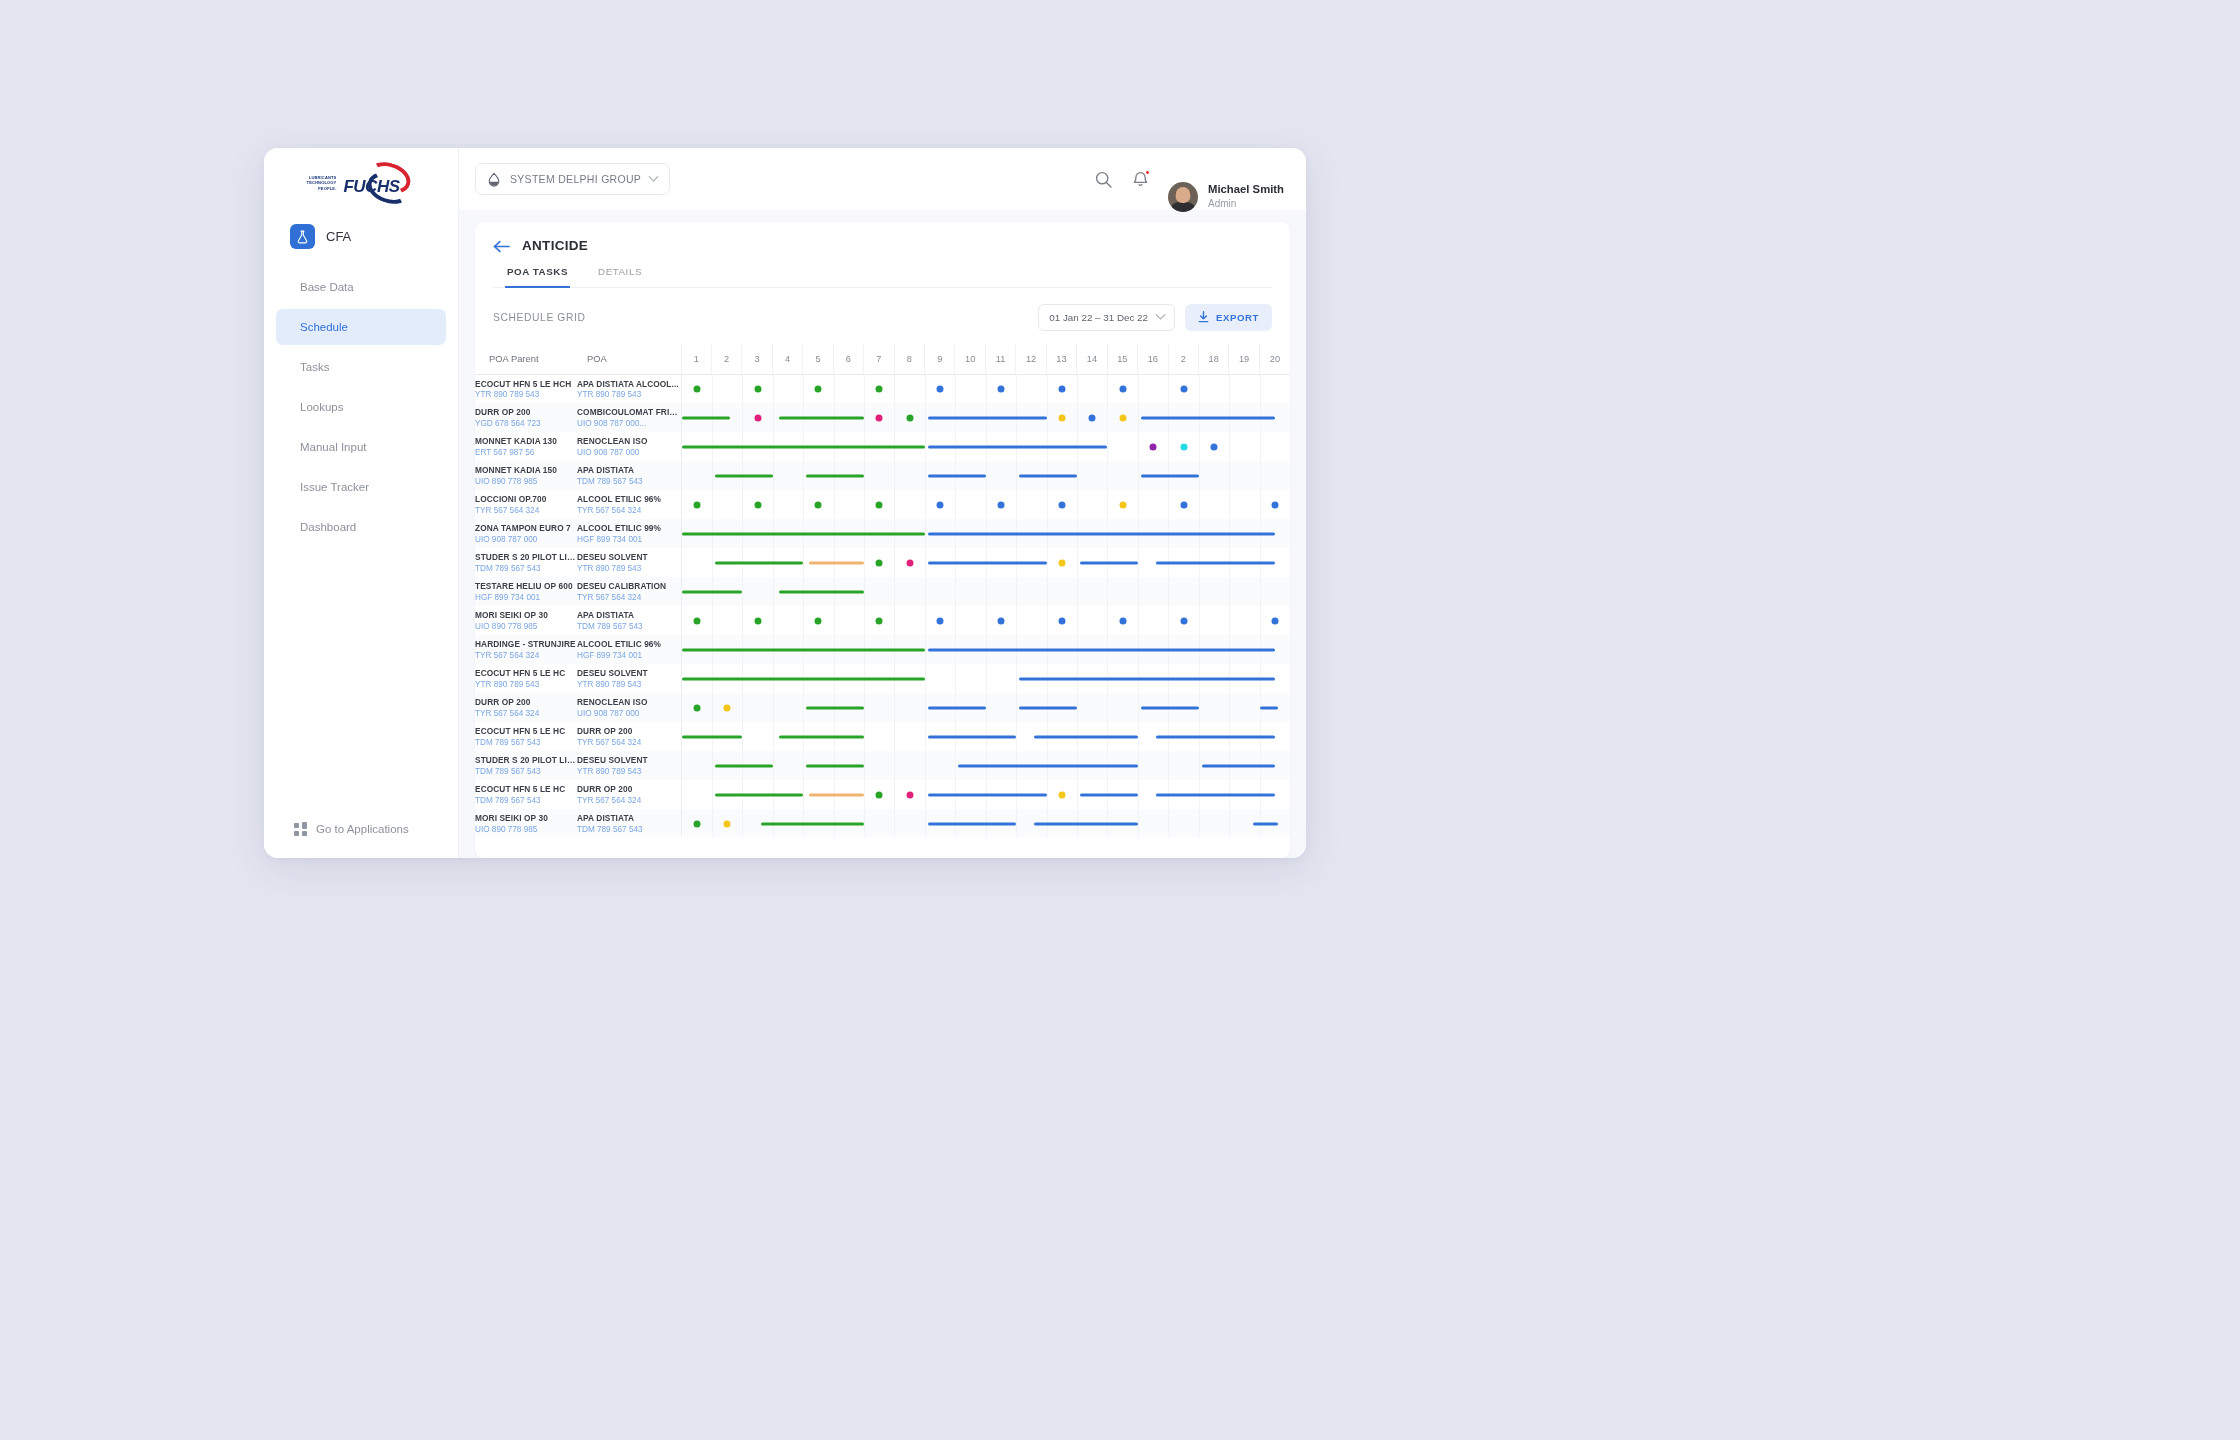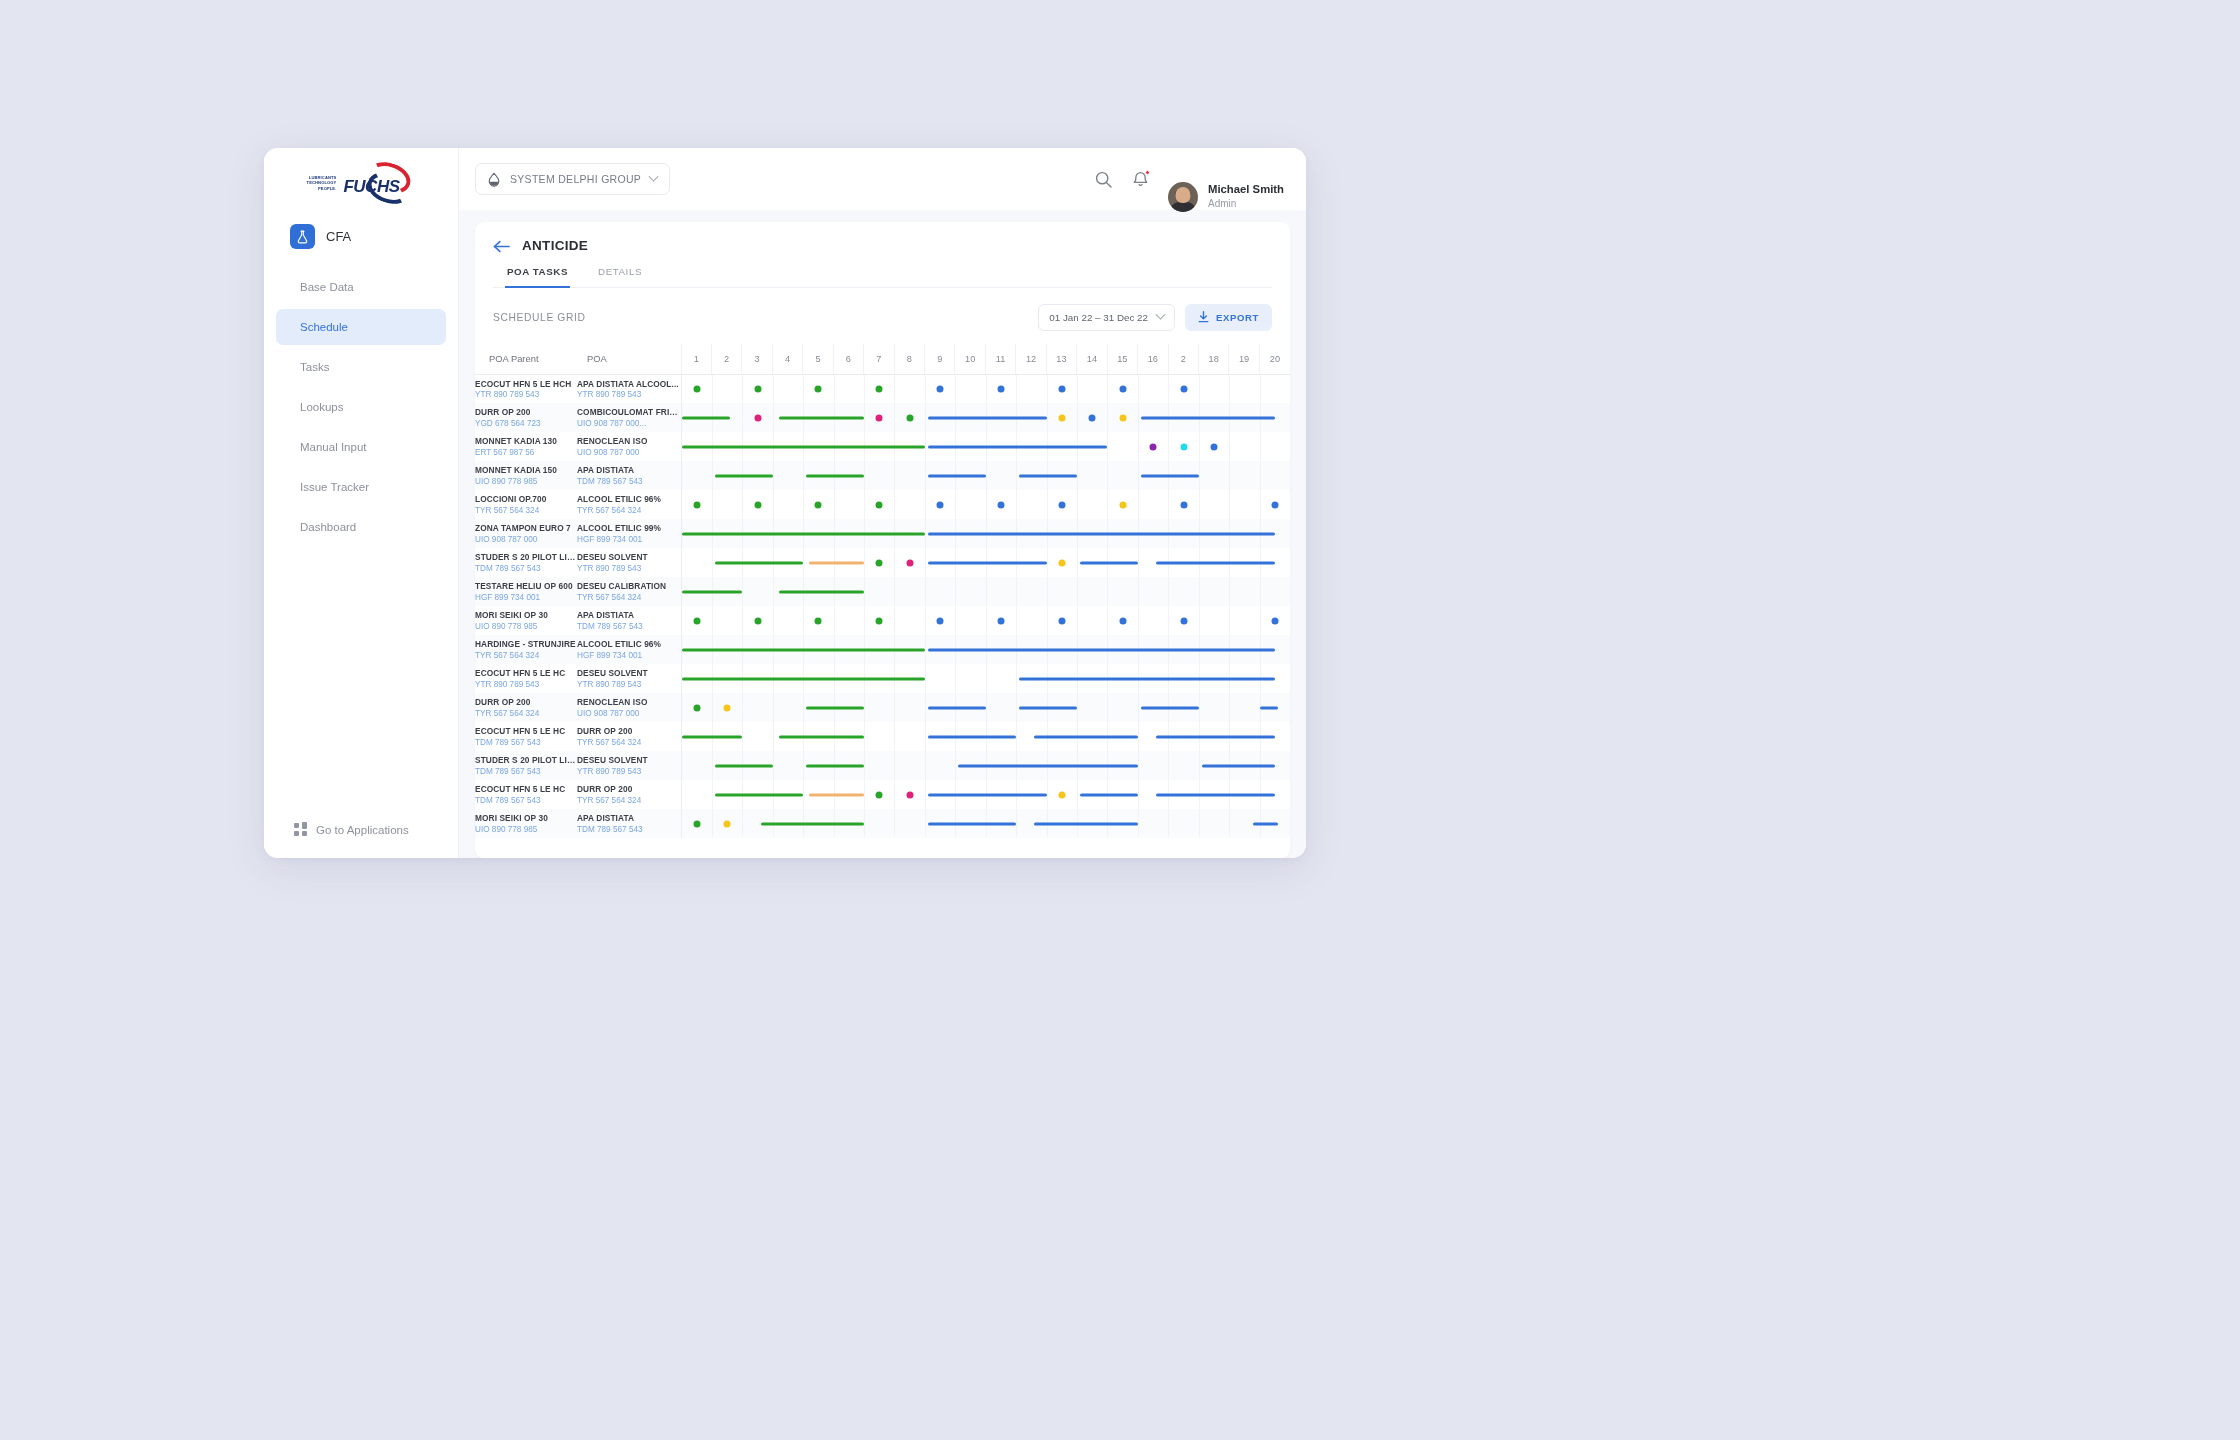--- a/index.html
+++ b/index.html
@@ -70,21 +70,21 @@
     height: 36px; margin: 0 12px 4px 12px;
     display: flex; align-items: center;
     padding-left: 24px;
     font-size: 11.5px; color: #8d919c;
     border-radius: 7px; cursor: pointer;
   }
   .nav-item.active { background: #e3ecfb; color: #3272d9; font-weight: 400; }
 
   .sidebar-foot {
     margin-top: auto;
-    display:flex; align-items:center; gap: 9px;
+    display:flex; align-items:flex-start; gap: 9px;
     padding: 0 0 22px 30px;
   }
   .apps-icon { width: 13px; height: 13px; position: relative; flex:0 0 13px; }
   .apps-icon i {
     position:absolute; background:#9096a2; border-radius:1px;
   }
   .apps-icon i:nth-child(1){left:0;top:0;width:5px;height:5px;}
   .apps-icon i:nth-child(2){right:0;top:-1px;width:5px;height:6.5px;}
   .apps-icon i:nth-child(3){left:0;bottom:0;width:5px;height:5px;}
   .apps-icon i:nth-child(4){right:0;bottom:0;width:5px;height:5px;}

